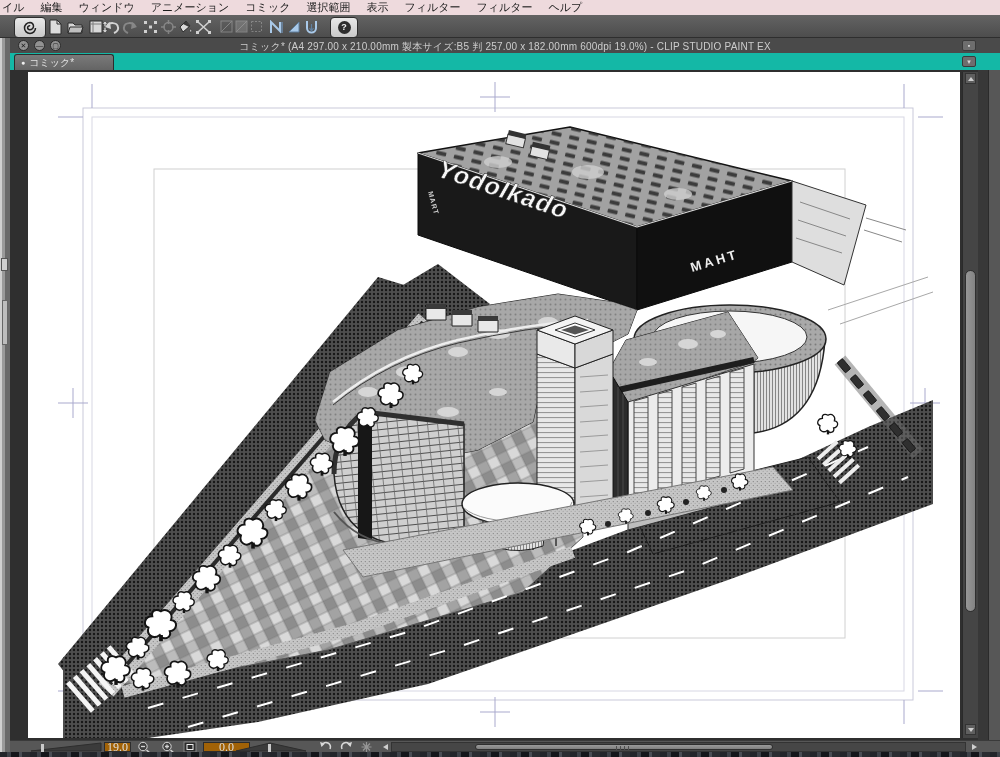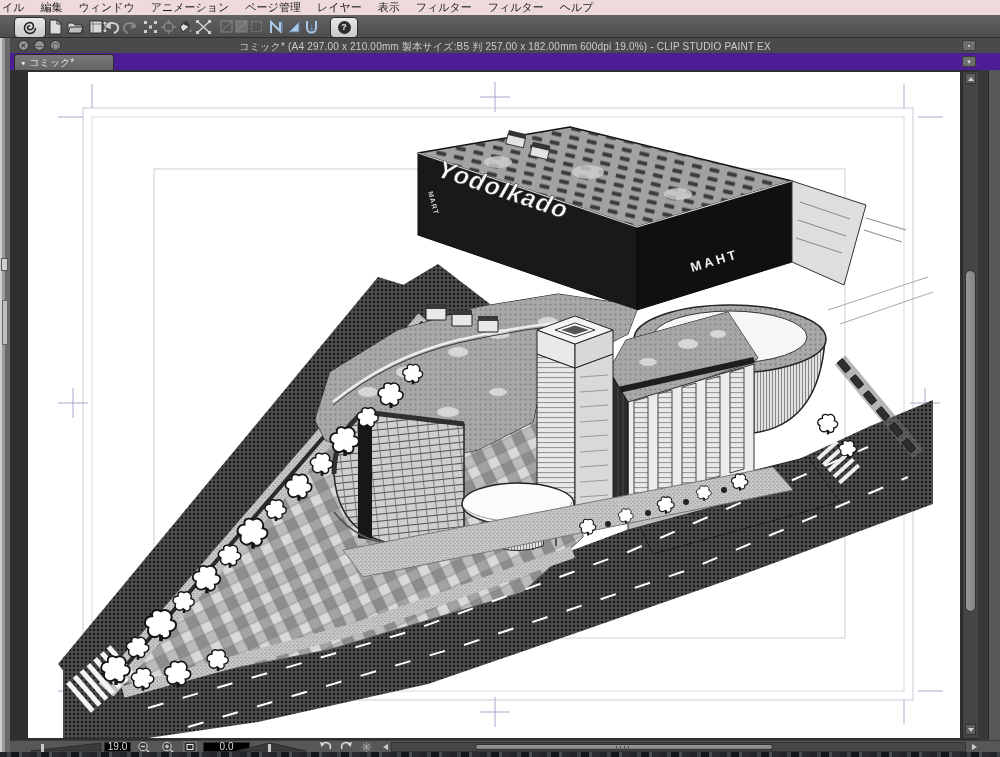--- a/index.html
+++ b/index.html
@@ -17,21 +17,21 @@
   .litebtn{background:linear-gradient(#e8e8e8,#c9c9c9);border:1px solid #2d2d2d;border-radius:4px;}
   .dim{opacity:.38;}
   
   #titlebar{left:10px;top:38px;width:990px;height:15px;background:#4a4a4a;color:#cccccc;font-size:10px;}
   #titlebar .ttl{position:absolute;left:0;right:0;top:2px;text-align:center;letter-spacing:.2px;}
   .macbtn{position:absolute;top:2px;width:11px;height:11px;border-radius:6px;background:#929292;
           border:1px solid #2a2a2a;color:#1f1f1f;font-size:7px;line-height:10px;text-align:center;box-sizing:border-box;}
   .minibtn{position:absolute;width:14px;height:11px;background:#6e6e6e;border:1px solid #3a3a3a;border-radius:2px;
            color:#d8d8d8;font-size:7px;line-height:9px;text-align:center;box-sizing:border-box;}
   
-  #tabbar{left:10px;top:53px;width:990px;height:17px;background:#4c1d95;}
+  #tabbar{left:10px;top:53px;width:990px;height:17px;background:#14b8a6;}
   #doc-tab{position:absolute;left:4px;top:1px;width:100px;height:16px;background:linear-gradient(#7a7a7a,#646464);
            border:1px solid #2c2c2c;border-bottom:none;border-radius:3px 3px 0 0;color:#e2e2e2;font-size:10px;
            display:flex;align-items:center;gap:4px;padding-left:6px;box-sizing:border-box;}
   #doc-tab .dot{font-size:7px;color:#f0f0f0;}
   
   #canvas-region{left:10px;top:70px;width:990px;height:670px;background:#2f2f2f;}
   #canvas{left:28px;top:72px;width:932px;height:666px;background:#ffffff;overflow:hidden;}
   #vscroll{left:962px;top:72px;width:16px;height:666px;background:#454545;border-left:1px solid #2a2a2a;box-sizing:border-box;}
   .scroll-arrow{position:absolute;left:2px;width:11px;height:11px;background:#5f5f5f;border:1px solid #333;
                 display:flex;align-items:center;justify-content:center;box-sizing:border-box;}
@@ -39,44 +39,44 @@
           border:1px solid #2f2f2f;border-radius:6px;box-sizing:border-box;}
   #rightstrip{left:978px;top:70px;width:22px;height:670px;background:#383838;}
   #rightpanel-sliver{left:988px;top:70px;width:12px;height:670px;background:#575757;border-left:1px solid #2b2b2b;box-sizing:border-box;}
   
   #leftsliver{left:0;top:38px;width:10px;height:714px;
       background:linear-gradient(90deg,#d0d0d0 0 2px,#9a9a9a 2px 5px,#6a6a6a 5px 10px);}
   #sliver-icon{position:absolute;left:1px;top:220px;width:7px;height:13px;background:#cfcfcf;border:1px solid #555;box-sizing:border-box;}
   #sliver-thumb{position:absolute;left:2px;top:262px;width:6px;height:45px;background:#bdbdbd;border:1px solid #666;box-sizing:border-box;}
   
   #statusbar{left:10px;top:740px;width:990px;height:12px;background:#575757;border-top:1px solid #3a3a3a;box-sizing:border-box;}
-  .sfield{position:absolute;top:1px;height:10px;background:#000000;border:1px solid #2d2d2d;color:#dedede;
-          font-size:10px;line-height:8px;text-align:center;box-sizing:border-box;}
+  .sfield{position:absolute;top:1px;height:10px;background:#a16207;border:1px solid #2d2d2d;color:#dedede;
+          font-size:12px;line-height:8px;text-align:center;box-sizing:border-box;font-family:Liberation Serif, serif;}
   .sicon{position:absolute;top:0;height:12px;display:flex;align-items:center;justify-content:center;}
   #hscroll-track{position:absolute;left:381px;top:1px;width:575px;height:10px;background:#464646;border:1px solid #333;box-sizing:border-box;}
   #hscroll-thumb{position:absolute;left:83px;top:1px;width:298px;height:6px;background:linear-gradient(#9a9a9a,#7f7f7f);
                  border:1px solid #2f2f2f;border-radius:4px;box-sizing:border-box;}
   .grip{position:absolute;left:140px;top:1px;width:14px;height:4px;
         background:repeating-linear-gradient(90deg,#4e4e4e 0 1px,transparent 1px 4px);}
   .tri{width:0;height:0;display:inline-block;}
   
   #desktopstrip{left:0;top:752px;width:1000px;height:5px;
      background:repeating-linear-gradient(90deg,#23252a 0 7px,#3d4148 7px 11px,#15161a 11px 19px,#4a4e55 19px 22px,#2a2c31 22px 30px);}
   text{font-family:"Liberation Sans","DejaVu Sans",sans-serif;}
 </style>
 </head>
 <body>
 
 <div class="abs" id="menubar">
   <span>イル</span>
   <span>編集</span>
   <span>ウィンドウ</span>
   <span>アニメーション</span>
-  <span>ページ管理</span>
-  <span>レイヤー</span>
+  <span>コミック</span>
+  <span>選択範囲</span>
   <span>表示</span>
   <span>フィルター</span>
   <span>フィルター</span>
   <span>ヘルプ</span>
 </div>
 
 <div class="abs" id="toolbar">
   <div class="tbtn litebtn" style="left:14px;width:30px;">
     <svg width="18" height="16" viewBox="0 0 18 16">
         <path d="M14.5 8a5.5 5.5 0 1 1-5.5-5.5 3.6 3.6 0 1 1-.2 7.2 2 2 0 1 1 .4-3.9" fill="none" stroke="#222" stroke-width="1.5"></path>

